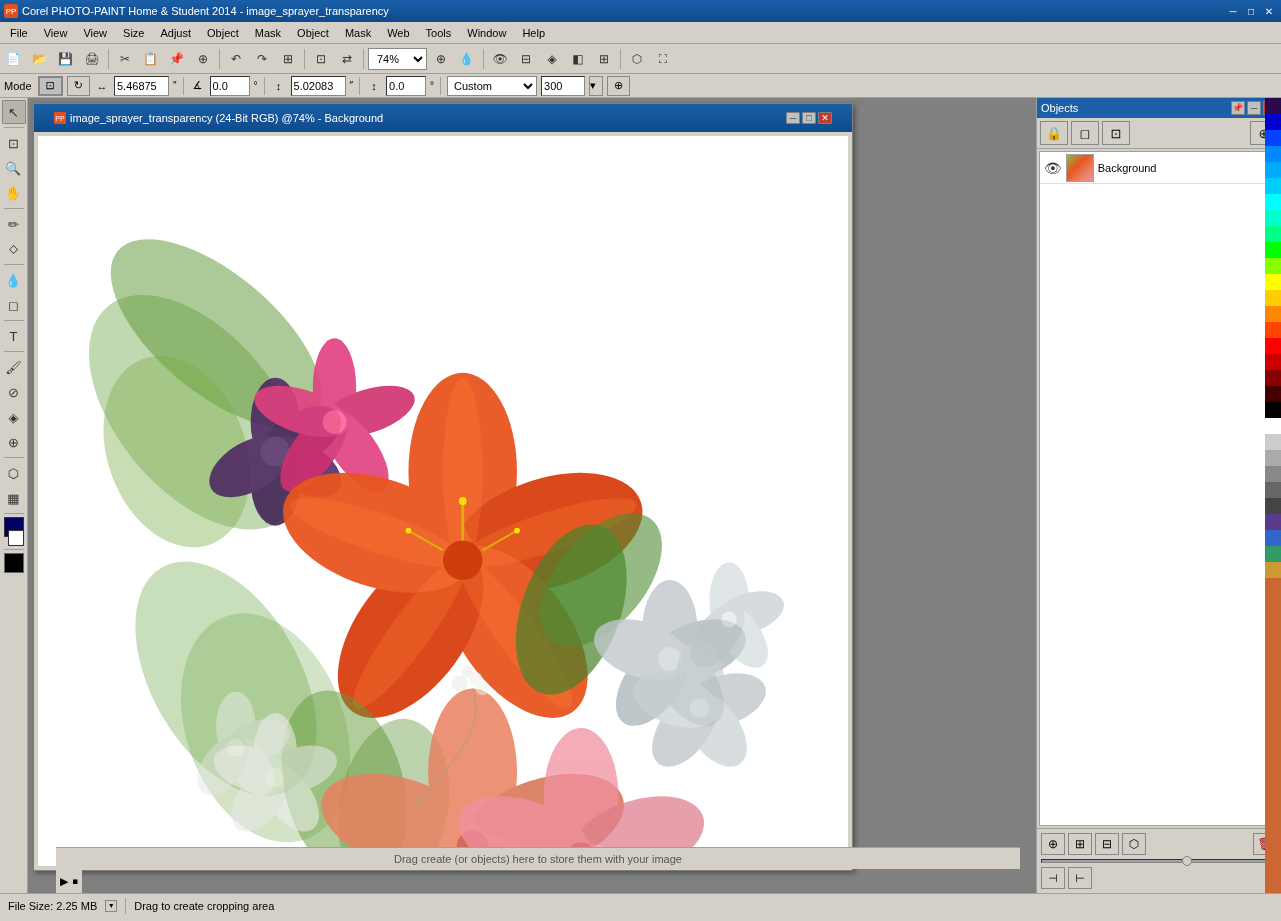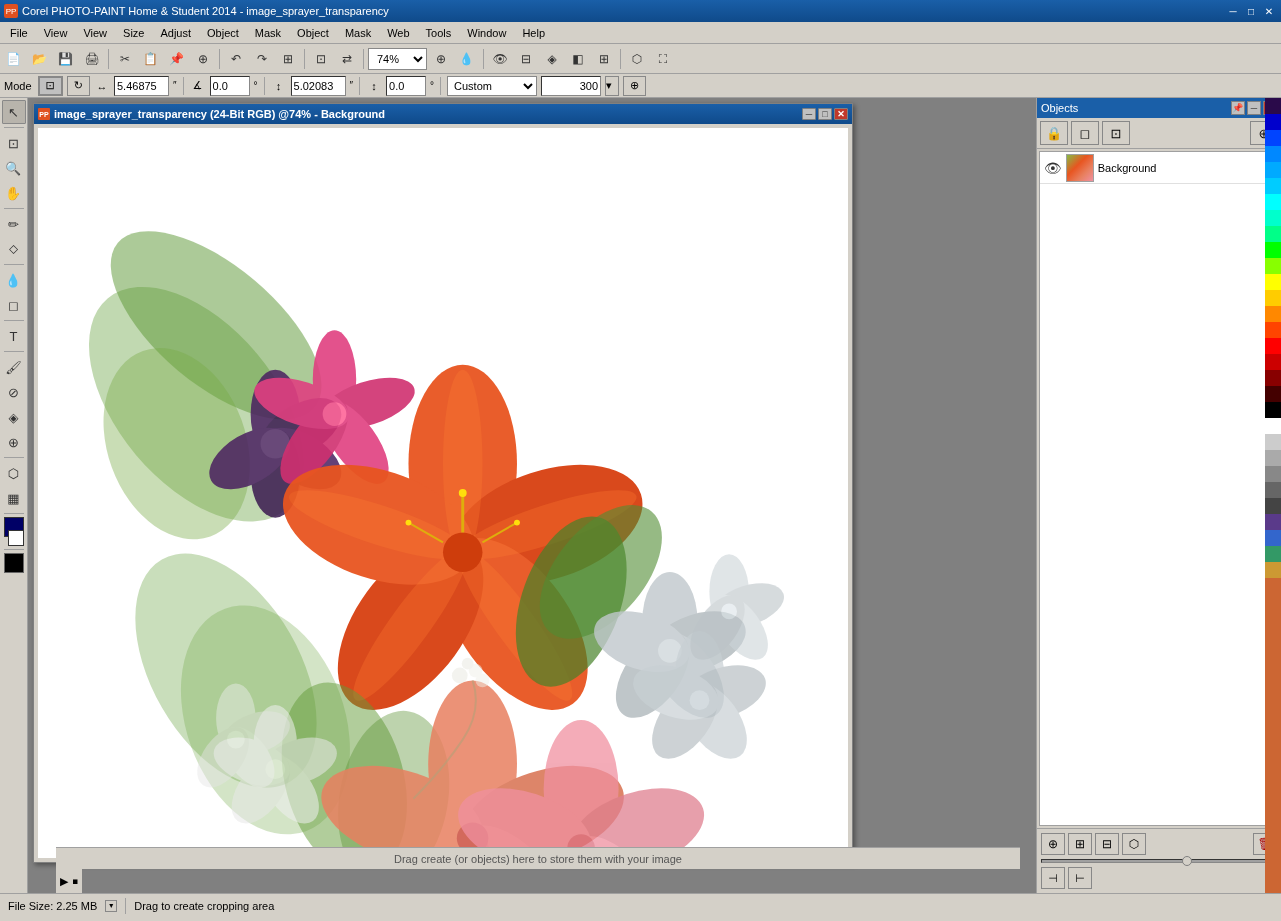--- a/index.html
+++ b/index.html
@@ -104,27 +104,26 @@
       position: absolute;
       top: 5px; left: 5px;
       width: 820px;
       background: #d4d0c8;
       border: 1px solid #808080;
       box-shadow: 2px 2px 5px rgba(0,0,0,0.4);
     }
     #doc-titlebar {
       background: linear-gradient(to bottom, #1a5fa8, #0f4a8a);
       color: white;
-      height: 20px;
+      height: 28px;
       display: flex;
       align-items: center;
       justify-content: space-between;
-      padding: 0 4px;
+      padding: 0 20px;
       font-size: 11px;
-      font-weight: bold;
     }
     #doc-titlebar .doc-icon { width: 12px; height: 12px; background: #e05020; border-radius: 1px; font-size: 7px; color: white; display: flex; align-items: center; justify-content: center; }
     #doc-titlebar .doc-controls { display: flex; gap: 2px; }
     #doc-titlebar .doc-btn { width: 14px; height: 12px; background: #c0c0c0; border: 1px solid #808080; display: flex; align-items: center; justify-content: center; font-size: 9px; cursor: pointer; border-radius: 1px; color: #333; }
     #doc-titlebar .doc-btn.close { background: #c0392b; color: white; }
 
     #doc-canvas {
       background: white;
       margin: 4px;
       height: 730px;
@@ -379,21 +378,21 @@
   <div style="width:1px;height:18px;background:#a0a0a0;margin:0 2px;"></div>
   <div style="width:16px; text-align:center; font-size:11px;">↕</div>
   <input class="opt-input" type="text" value="0.0" style="width: 40px;">
   <span style="font-size:10px;">°</span>
   <div style="width:1px;height:18px;background:#a0a0a0;margin:0 2px;"></div>
   <select class="opt-dropdown" style="width:90px;">
     <option>Custom</option>
     <option>Normal</option>
     <option>Scatter</option>
   </select>
-  <input class="opt-input" type="text" value="300" style="width: 60px; text-align: right;">
+  <input class="opt-input" type="text" value="300" style="width: 44px;">
   <div class="mode-btn" style="width:14px;padding:0;">▾</div>
   <div class="mode-btn">⊕</div>
 </div>
 
 <div id="main-area" style="display:flex;height:795px;position:relative;">
 
   <div id="left-toolbox">
     <div class="tool-btn active">↖</div>
     <div class="tool-sep"></div>
     <div class="tool-btn">⊡</div>

